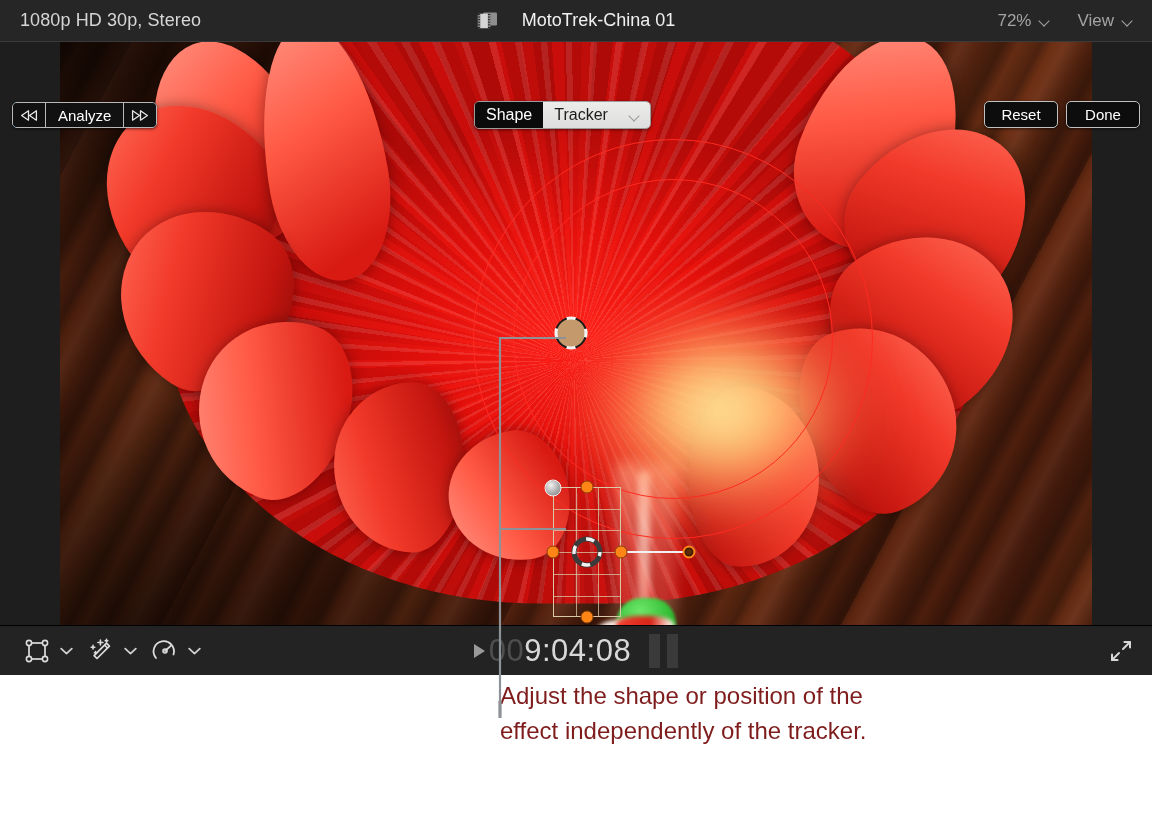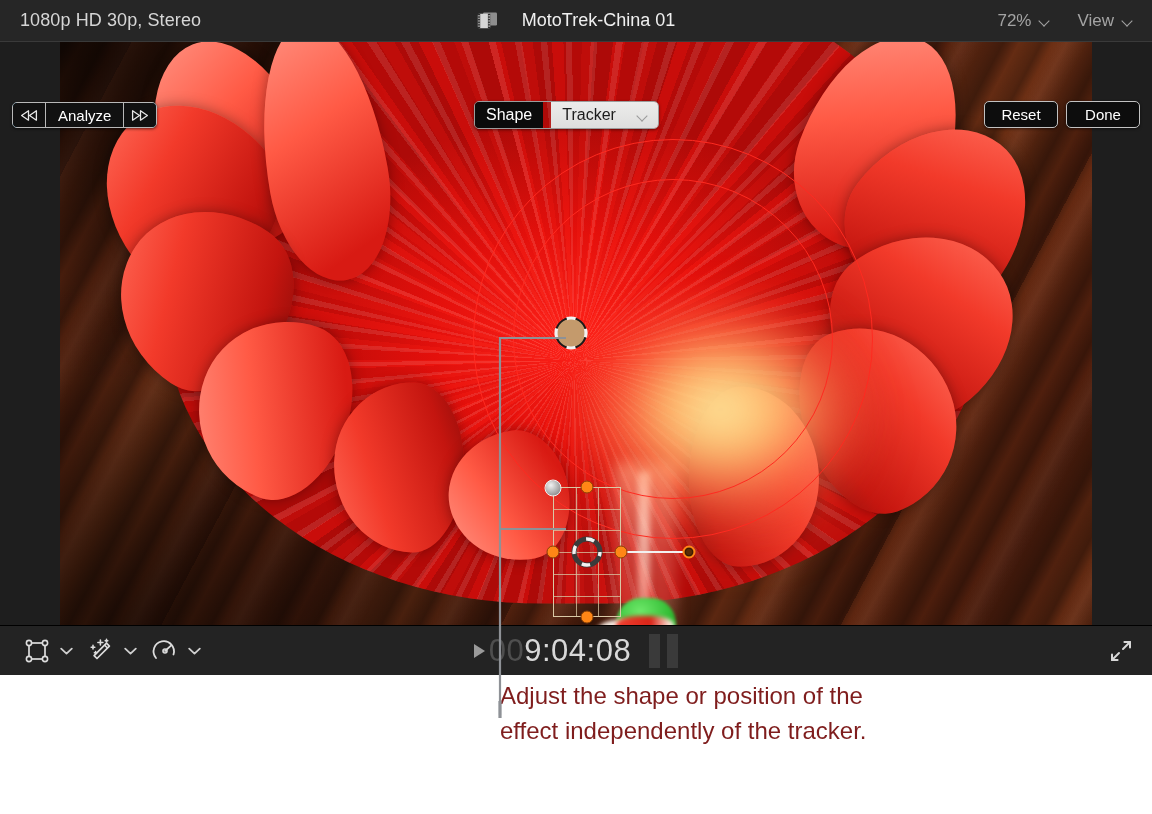--- a/index.html
+++ b/index.html
@@ -441,21 +441,20 @@
   .shape-tracker {
     position: absolute;
     left: 474px; top: 59px;
     display: flex;
     height: 28px;
     border-radius: 5px;
     overflow: hidden;
     box-shadow: 0 1px 3px rgba(0,0,0,0.5);
     border: 1px solid #9c9c9c;
     z-index: 30;
-    gap: 8px;
   }
   .st-seg {
     display: flex; align-items: center;
     font-size: 16px;
     padding: 0 11px;
     cursor: pointer;
   }
   .st-seg.active {
     background: #0b0b0b;
     color: #ffffff;

